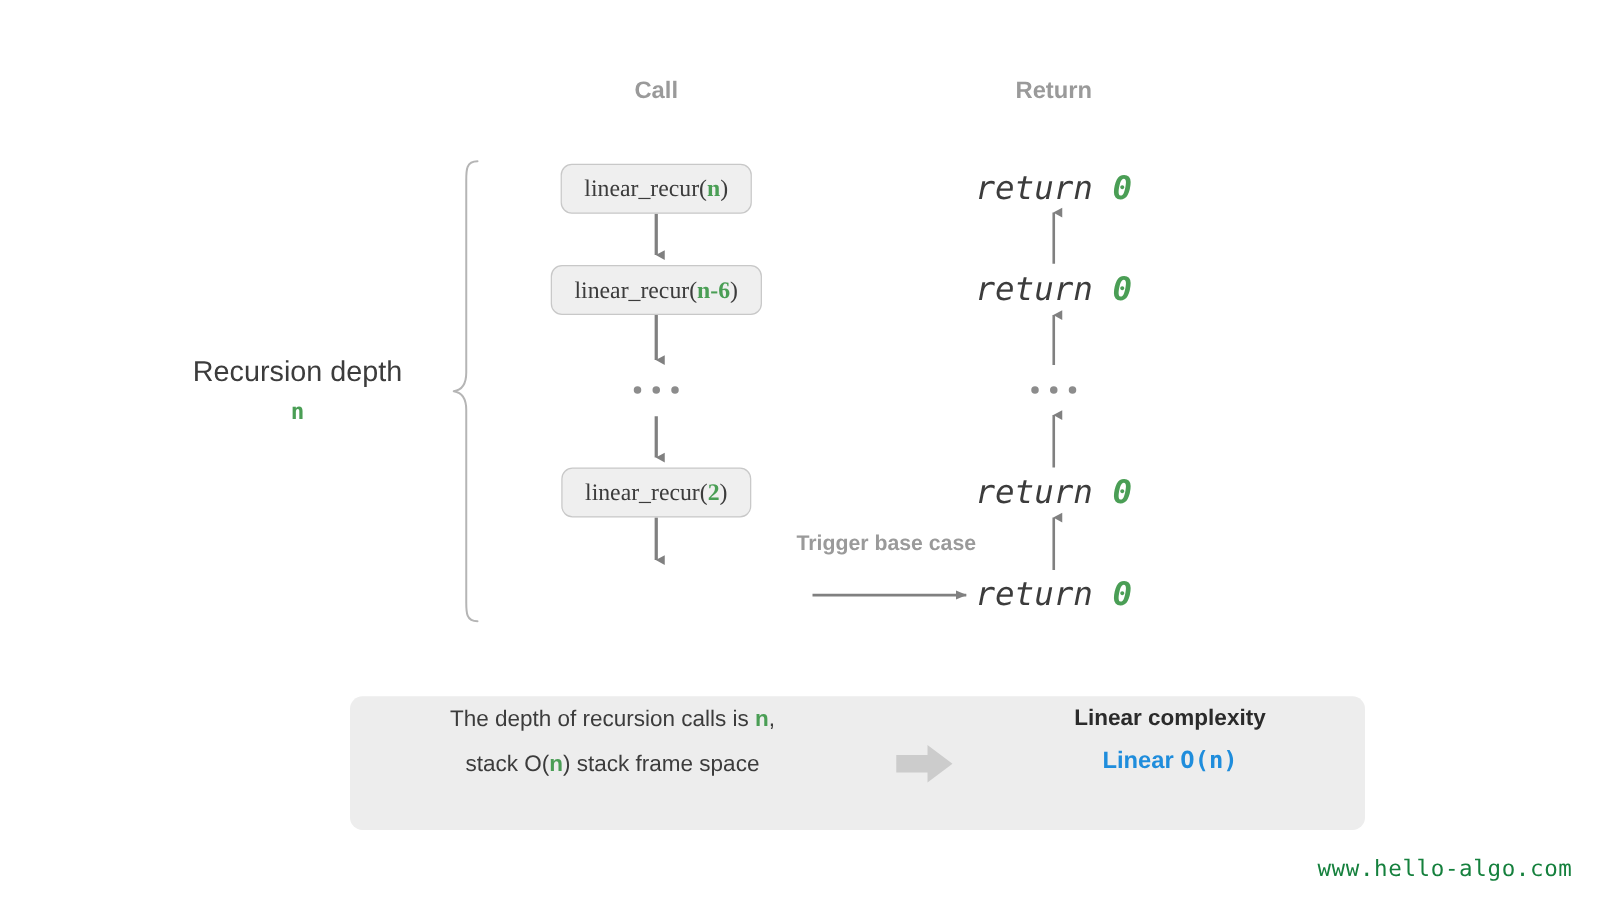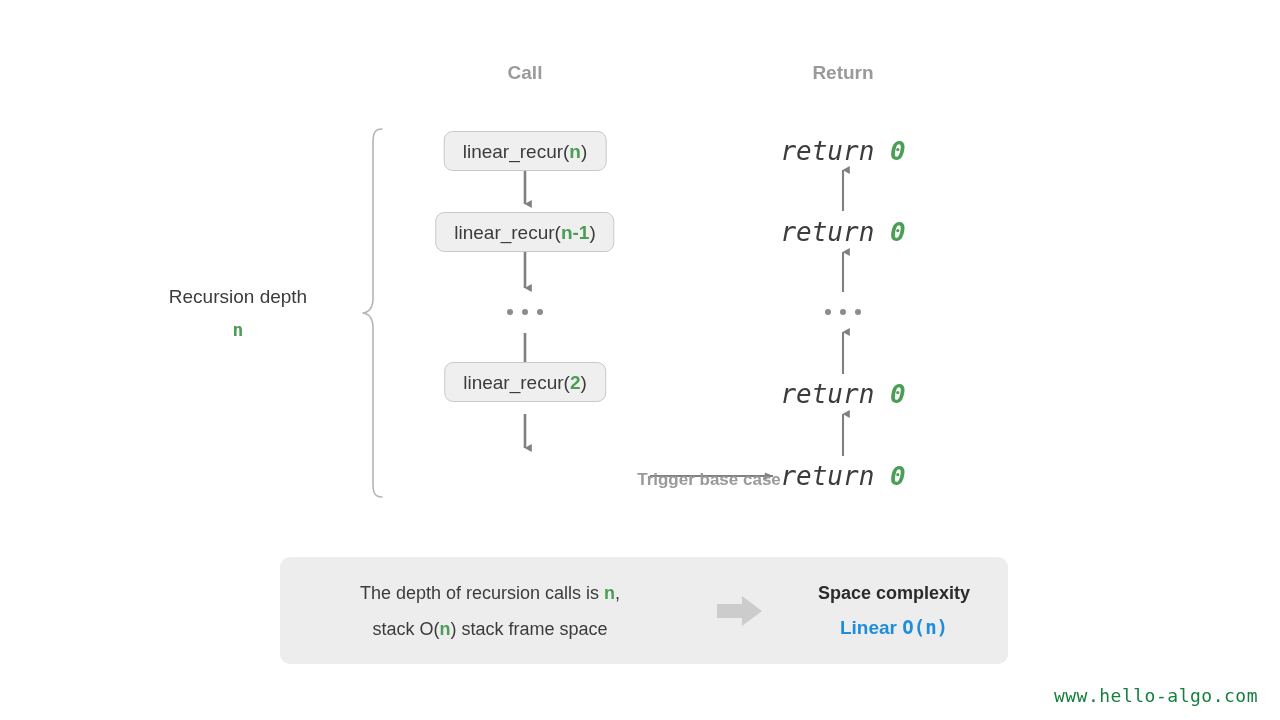--- a/index.html
+++ b/index.html
@@ -38,21 +38,21 @@
   #depth-label {
     position: absolute;
     left: 238px;
     top: 284px;
     transform: translateX(-50%);
     text-align: center;
     white-space: nowrap;
   }
   #depth-label .depth-text {
     display: block;
-    font-size: 19px;
+    font-size: 23px;
     color: #3c3c3c;
     line-height: 26px;
     text-align: right;
   }
   #depth-label .depth-var {
     display: block;
     font-family: "DejaVu Sans Mono", monospace;
     font-size: 18px;
     font-weight: bold;
     color: #4a9e55;
@@ -71,21 +71,21 @@
   .call-box {
     position: absolute;
     transform: translateX(-50%);
     background: #efefef;
     border: 1px solid #c8c8c8;
     border-radius: 9px;
     height: 40px;
     line-height: 40px;
     padding: 0 18px;
     box-sizing: border-box;
-    font-family: Liberation Sans, sans-serif;
+    font-family: Liberation Serif, serif;
     font-size: 19px;
     color: #3c3c3c;
     white-space: nowrap;
     text-align: center;
   }
   .call-box .arg { color: #4a9e55; font-weight: bold; }
 
   
   .ret-label {
     position: absolute;
@@ -127,34 +127,32 @@
   
   #trigger-label {
     position: absolute;
     left: 709px;
     top: 425px;
     transform: translateX(-50%);
     font-size: 17px;
     font-weight: bold;
     color: #9a9a9a;
     white-space: nowrap;
-    margin-top: 45px;
   }
 
   
   #summary {
     position: absolute;
     left: 280px;
     top: 557px;
-    width: 728px;
+    width: 812px;
     height: 107px;
     background: #ededed;
     border-radius: 10px;
     display: flex;
-    align-items: center;
   }
   #summary-left {
     width: 420px;
     text-align: center;
     font-size: 18px;
     color: #3c3c3c;
     line-height: 36px;
   }
   #summary-left .var {
     color: #4a9e55;
@@ -243,24 +241,24 @@
     <line x1="843" y1="292" x2="843" y2="252" stroke="#808080" stroke-width="2.1" marker-end="url(#ah-up)"></line>
     <line x1="843" y1="374" x2="843" y2="332" stroke="#808080" stroke-width="2.1" marker-end="url(#ah-up)"></line>
     <line x1="843" y1="456" x2="843" y2="414" stroke="#808080" stroke-width="2.1" marker-end="url(#ah-up)"></line>
   </svg>
 
   <div class="call-box" style="left:525px; top:131px;">
     <span>linear_recur(</span><span class="arg">n</span><span>)</span>
   </div>
 
   <div class="call-box" style="left:525px; top:212px;">
-    <span>linear_recur(</span><span class="arg">n-1</span><span>)</span>
-  </div>
-
-  <div class="call-box" style="left:525px; top:362px;">
+    <span>linear_recur(</span><span class="arg">n-6</span><span>)</span>
+  </div>
+
+  <div class="call-box" style="left:525px; top:374px;">
     <span>linear_recur(</span><span class="arg">2</span><span>)</span>
   </div>
 
 
   <div class="ellipsis" style="left:525px; top:312px;">
     <i></i>
     <i></i>
     <i></i>
   </div>
 
@@ -295,21 +293,21 @@
       </div>
     </div>
 
     <div id="summary-arrow">
       <svg width="50" height="34" viewBox="0 0 50 34">
         <path d="M2,10 L27,10 L27,2 L47,17 L27,32 L27,24 L2,24 Z" fill="#cccccc"></path>
       </svg>
     </div>
 
     <div id="summary-right">
-      <span class="sc-title">Space complexity</span>
+      <span class="sc-title">Linear complexity</span>
       <span class="sc-value">
         <span>Linear</span>
         <span class="mono">O(n)</span>
       </span>
     </div>
   </div>
 
   <div id="watermark">www.hello-algo.com</div>
 
 </div>

